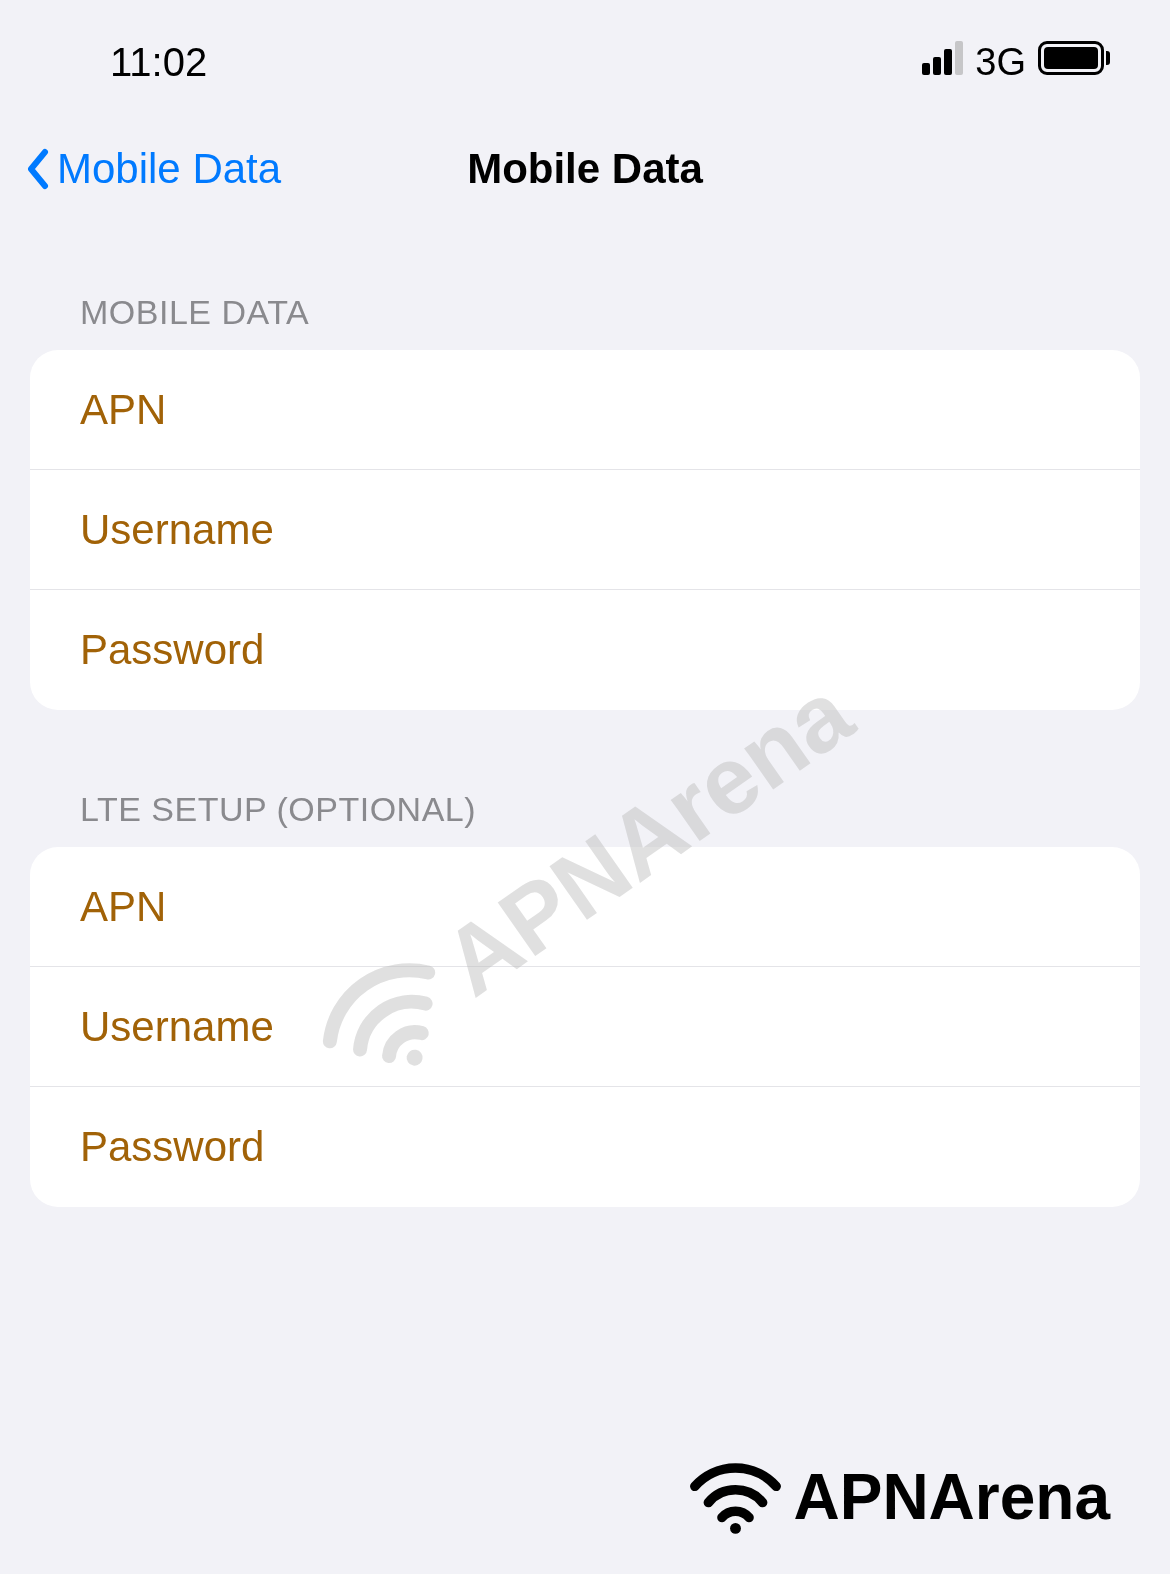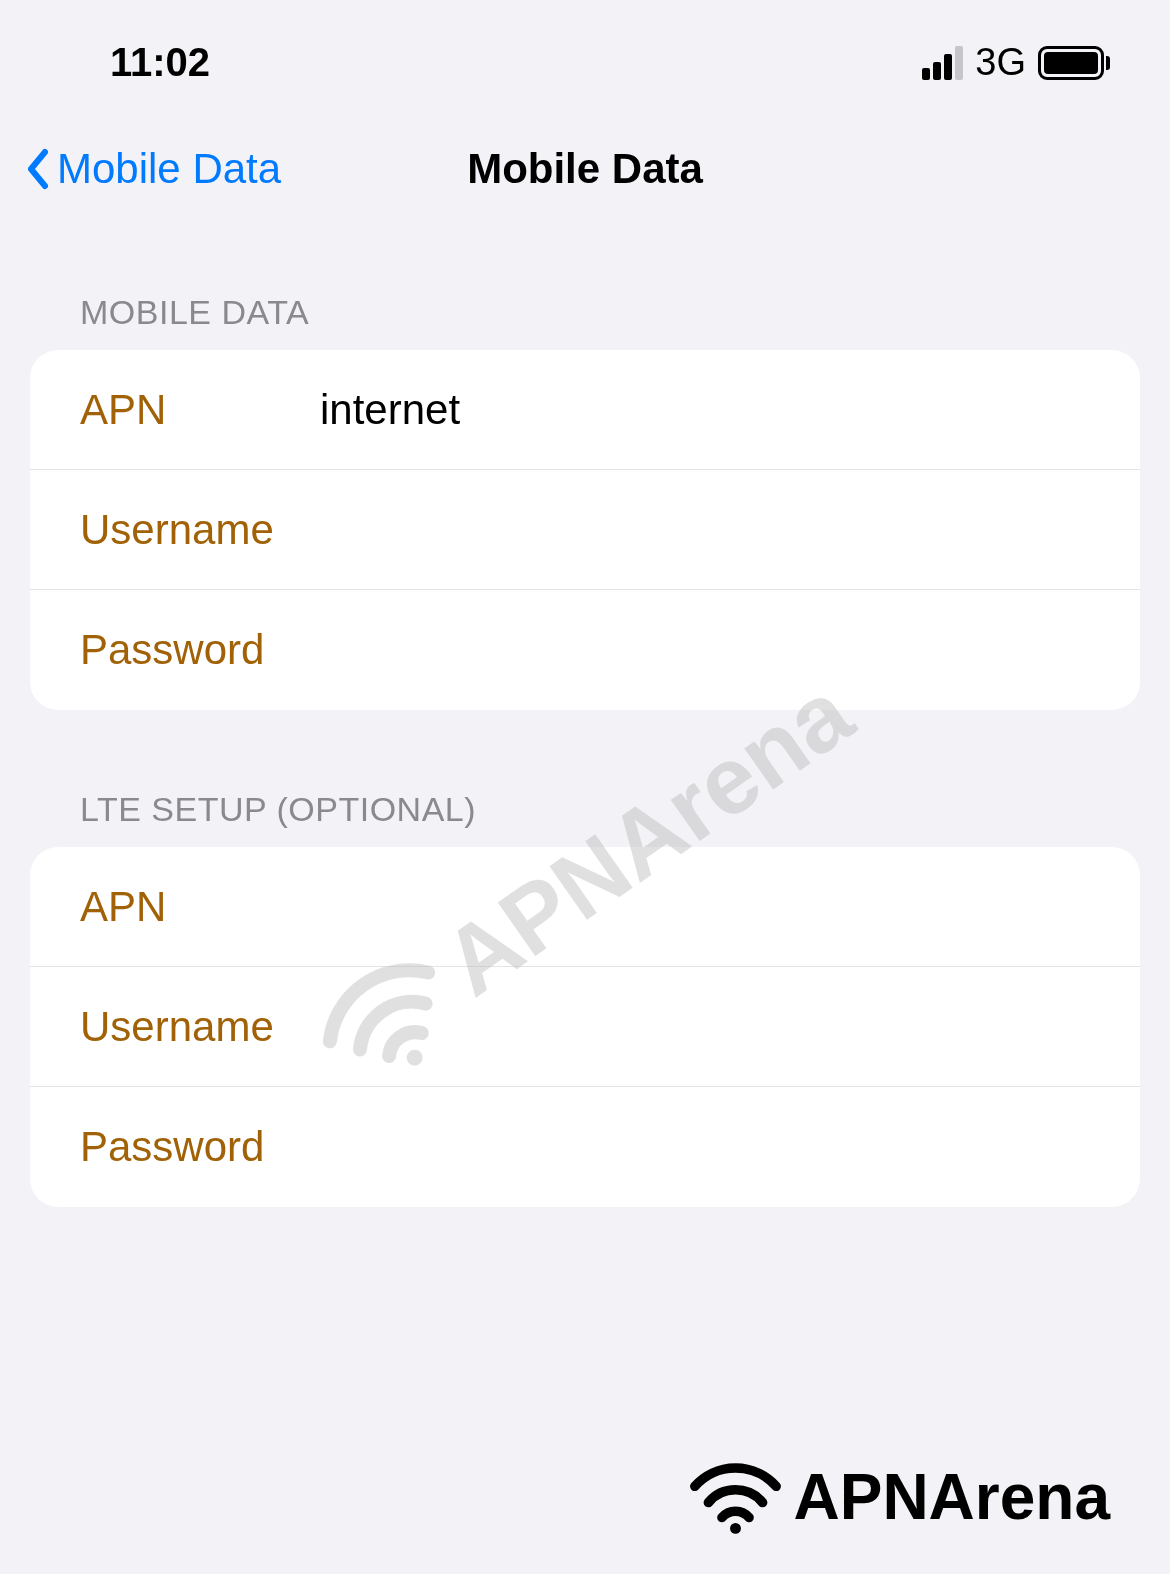--- a/index.html
+++ b/index.html
@@ -17,27 +17,27 @@
       overflow: hidden;
     }
     .status-bar {
       display: flex;
       justify-content: space-between;
       align-items: center;
       padding: 40px 60px 30px 60px;
     }
     .status-time {
       font-size: 40px;
-      font-weight: 700;
+      font-weight: 400;
       color: #000;
       padding-left: 50px;
     }
     .status-right {
       display: flex;
-      align-items: center;
+      align-items: flex-start;
       gap: 12px;
     }
     .signal-bars {
       display: flex;
       align-items: flex-end;
       gap: 3px;
     }
     .signal-bar {
       width: 8px;
       background: #000;
@@ -208,21 +208,20 @@
     <span class="back-label">Mobile Data</span>
   </div>
   <div class="nav-title">Mobile Data</div>
 </div>
 
 <div class="section-header first">MOBILE DATA</div>
 
 <div class="settings-group">
   <div class="settings-row">
     <div class="row-label">APN</div>
-    <input class="row-input" value="internet" style="">
   </div>
   <div class="settings-row">
     <div class="row-label">Username</div>
     <input class="row-input" value="" style="">
   </div>
   <div class="settings-row">
     <div class="row-label">Password</div>
     <input class="row-input" type="password" value="" style="">
   </div>
 </div>

